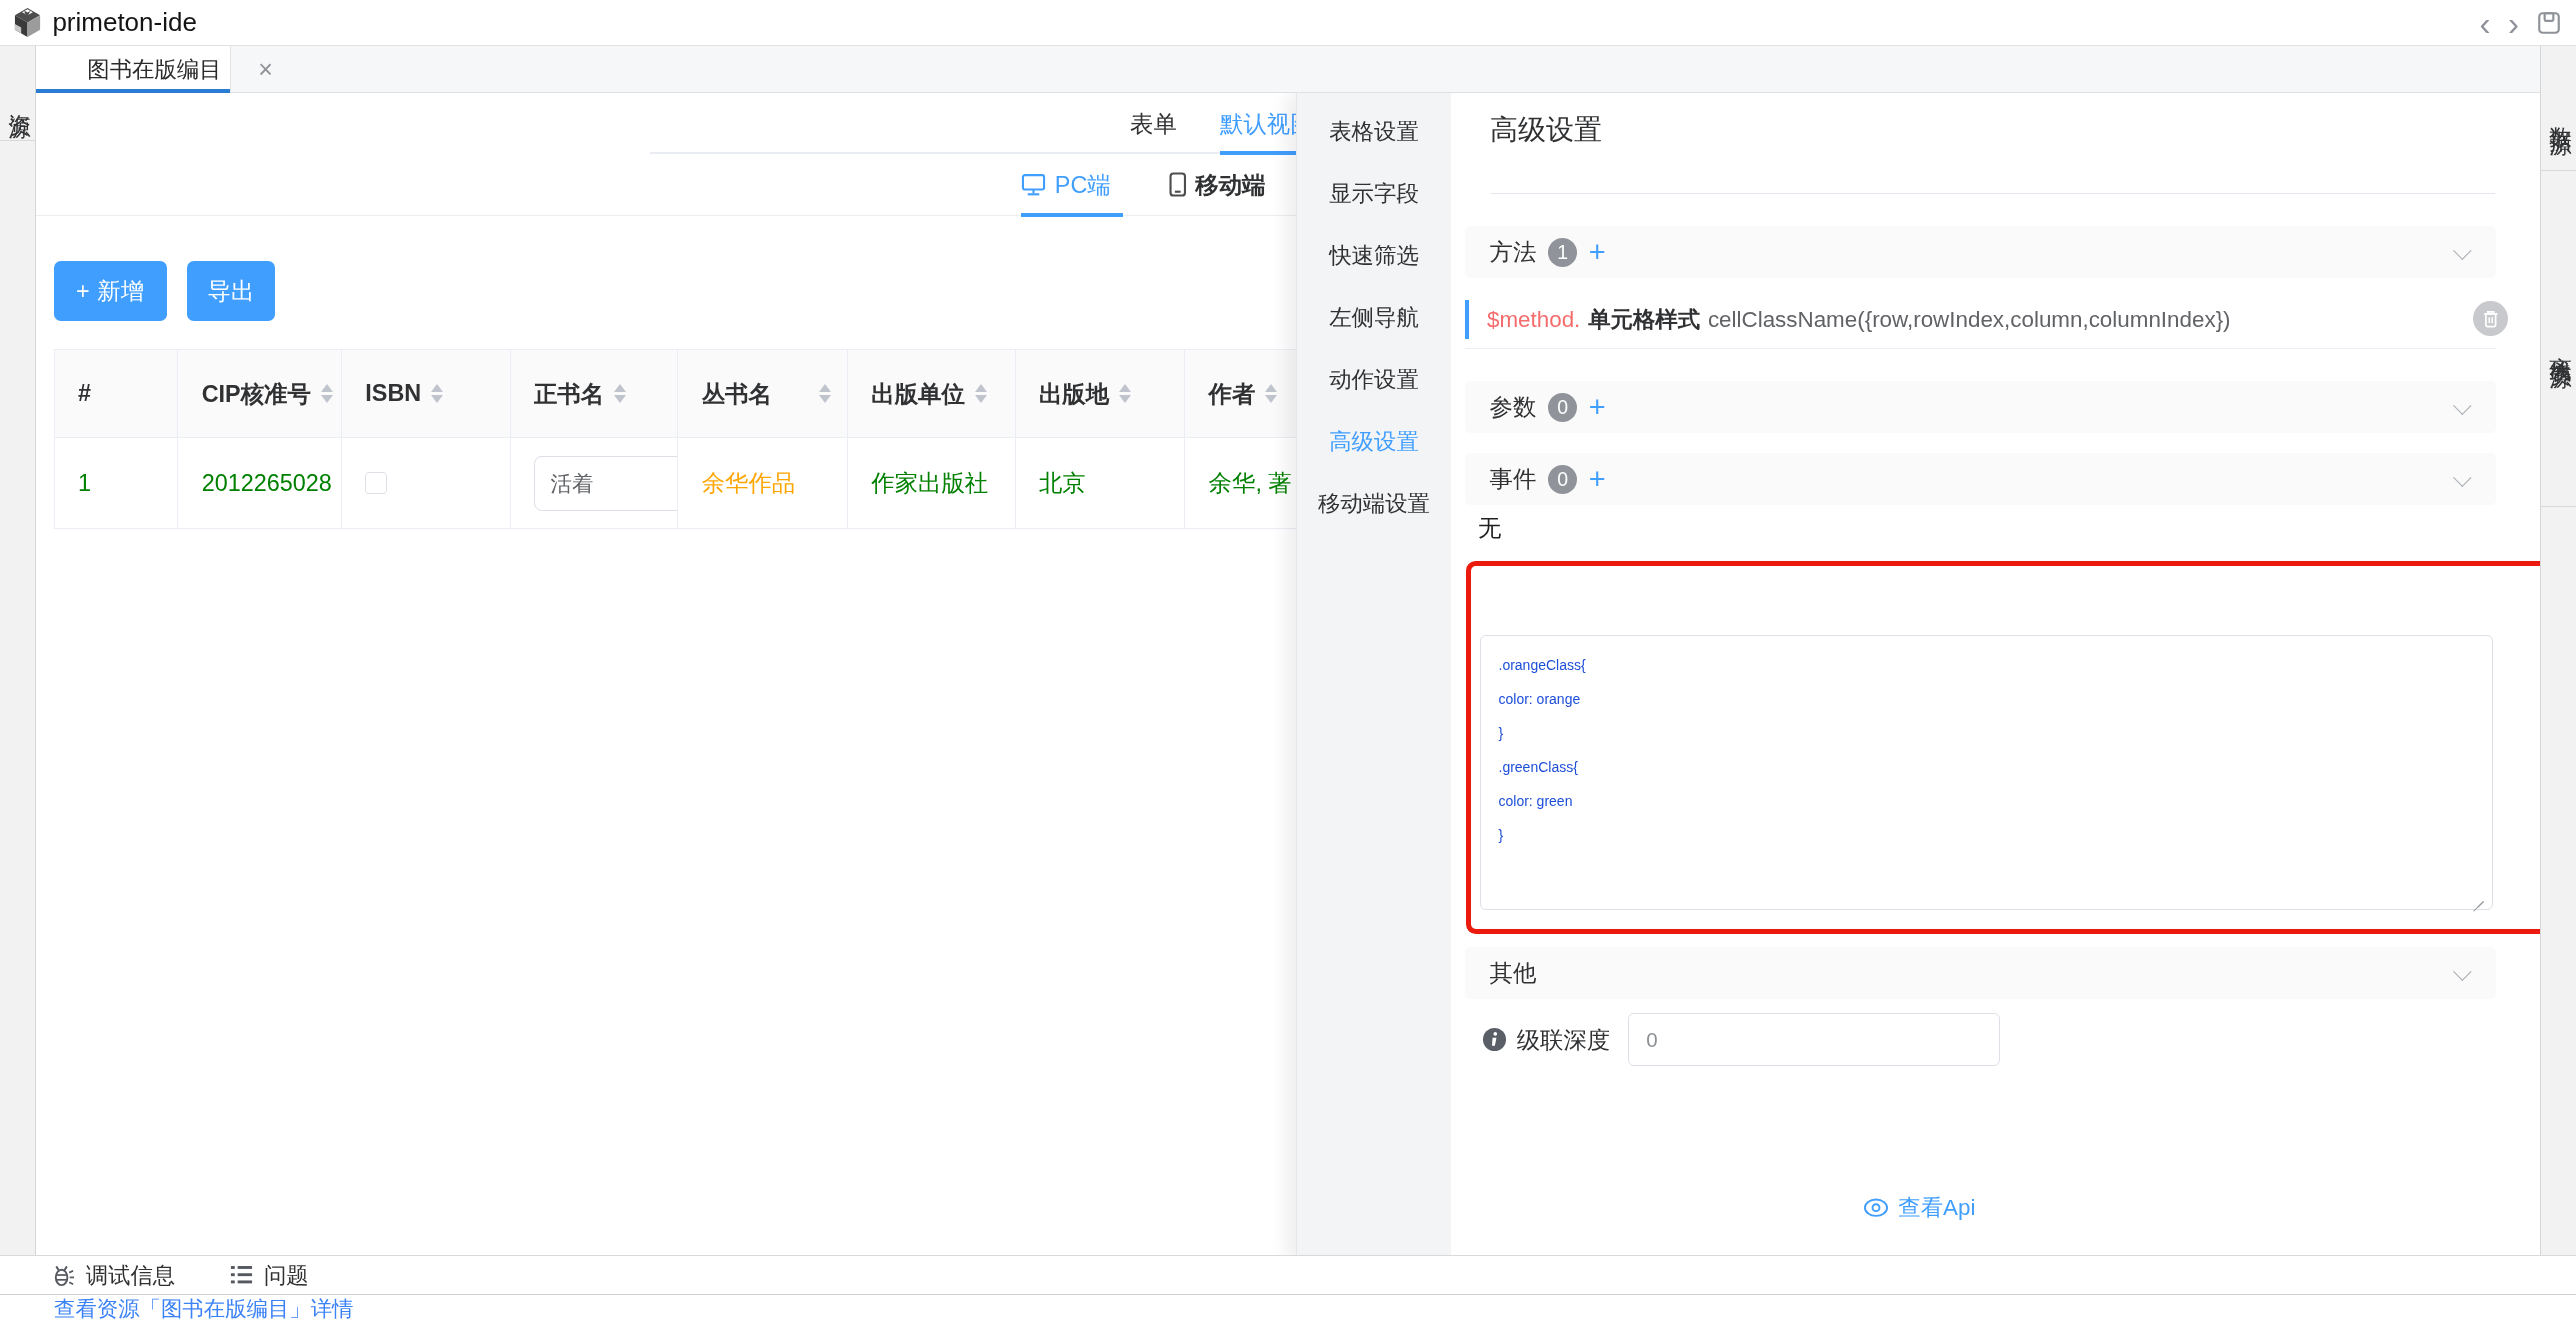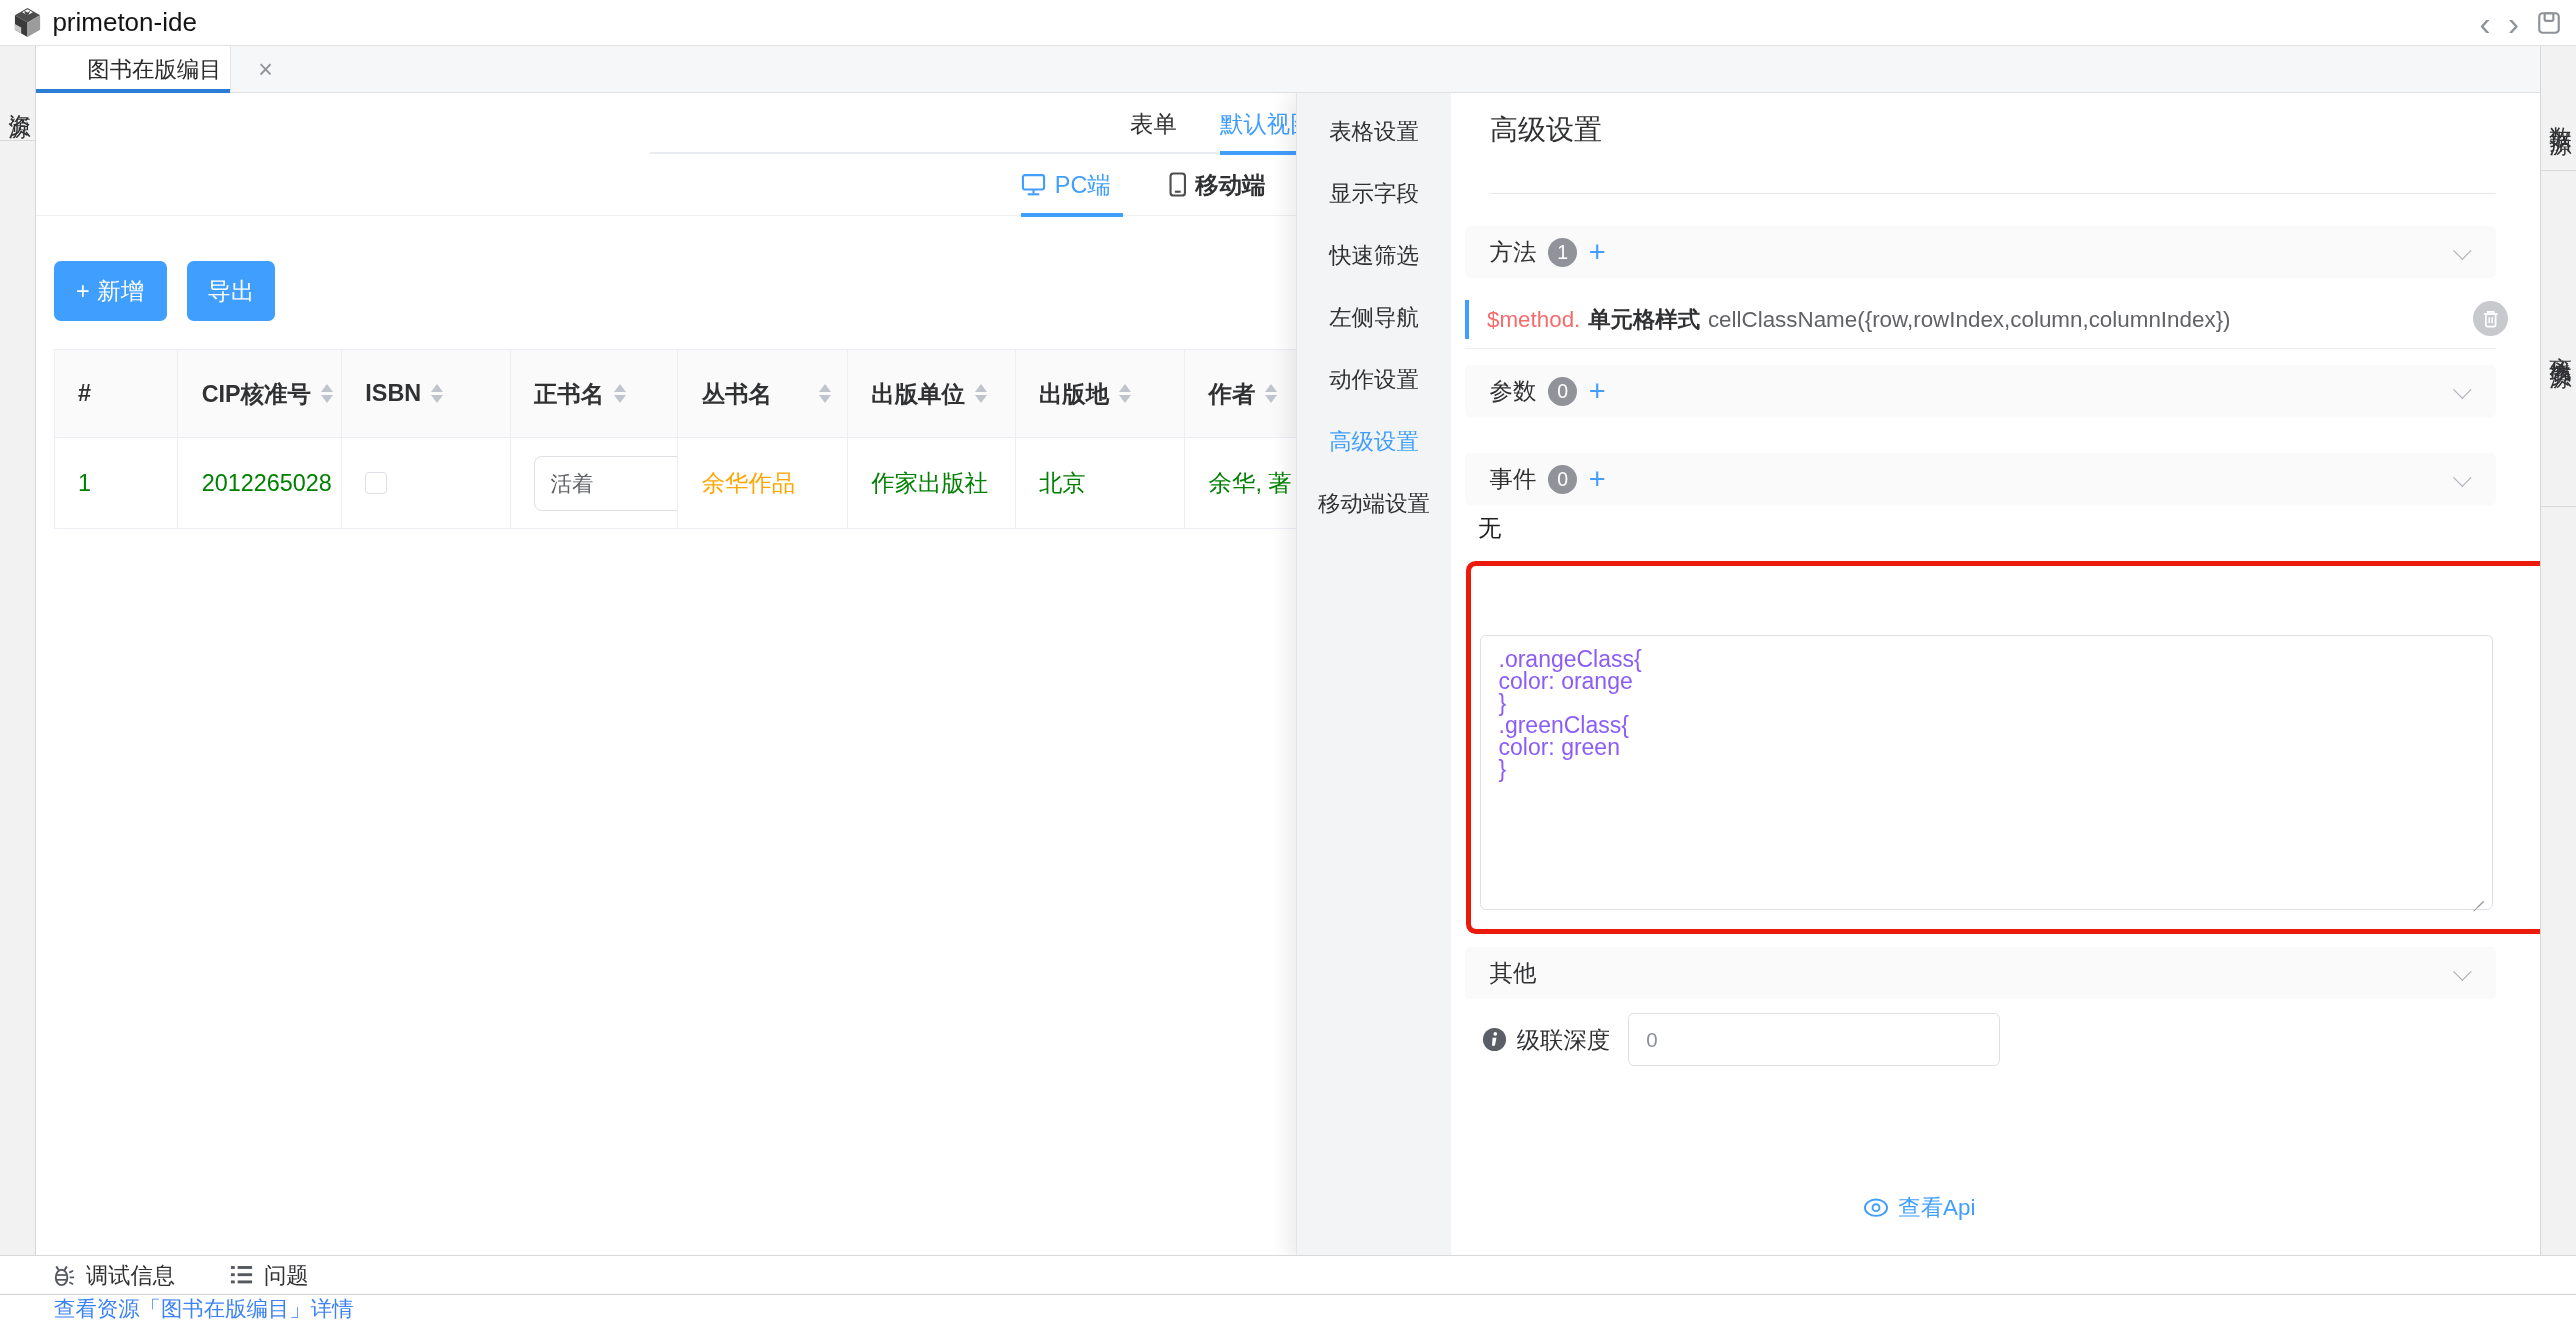--- a/index.html
+++ b/index.html
@@ -100,30 +100,30 @@
   .band-methods { top:133px; }
   .method-item { position:absolute; left:13.6px; top:201px; width:1031px; height:51px; display:flex; align-items:center; }
   .method-item .vbar { width:4.9px; height:39px; background:#409EFF; margin-right:17.5px; }
   .method-prefix { color:#F56C6C; font-size:22.4px; }
   .method-name { color:#303133; font-size:22.4px; font-weight:bold; margin:0 7.8px; }
   .method-sig { color:#606266; font-size:22.4px; }
   .method-divider { position:absolute; left:13.6px; top:255px; width:1031px; height:1px; background:#ebeef5; }
   .trash-btn { position:absolute; right:33px; top:208px; width:35px; height:35px; border-radius:50%;
     background:#c8c9cc; display:flex; align-items:center; justify-content:center; }
 
-  .band-params { top:272px;align-items:center; }
+  .band-params { top:288px;align-items:center; }
   .band-events { top:360px; }
   .events-empty { position:absolute; left:27px; top:419px; font-size:23.4px; color:#1f1f1f; }
 
   .highlight-box { position:absolute; left:170px; top:469px; width:1087px; height:373px;
     border:5.8px solid #ec1a0d; border-radius:9.7px; z-index:6; pointer-events:none; }
   .band-style { top:484px; width:1023px; left:19.5px; }
   .band-style .blabel { color:#409EFF; }
   .style-textarea { position:absolute; left:29px; top:542px; width:1013px; height:275px; border:1.9px solid #dcdfe6;
-    border-radius:5.8px; resize:none; font-family:inherit; font-size:23px; line-height:22px; color:#8b5cf6;
+    border-radius:5.8px; resize:none; font-family:inherit; font-size:14px; line-height:34px; color:#1d4ed8;
     padding:11.7px 17.5px; outline:none; }
   .resize-grip { position:absolute; left:1019px; top:795px; width:15.6px; height:15.6px; }
   .resize-grip::before { content:""; position:absolute; right:1.9px; bottom:1.9px; width:13.6px; height:1px;
     background:#909399; transform:rotate(-45deg); transform-origin:right bottom; }
   .resize-grip::after { content:""; position:absolute; right:1.9px; bottom:1.9px; width:7.8px; height:1px;
     background:#909399; transform:rotate(-45deg); transform-origin:right bottom; }
 
   .band-other { top:854px; }
   .cascade-row { position:absolute; left:31px; top:920px; height:53px; display:flex; align-items:center; }
   .cascade-label { font-size:23.4px; color:#303133; margin:0 17.5px 0 9.7px; }

